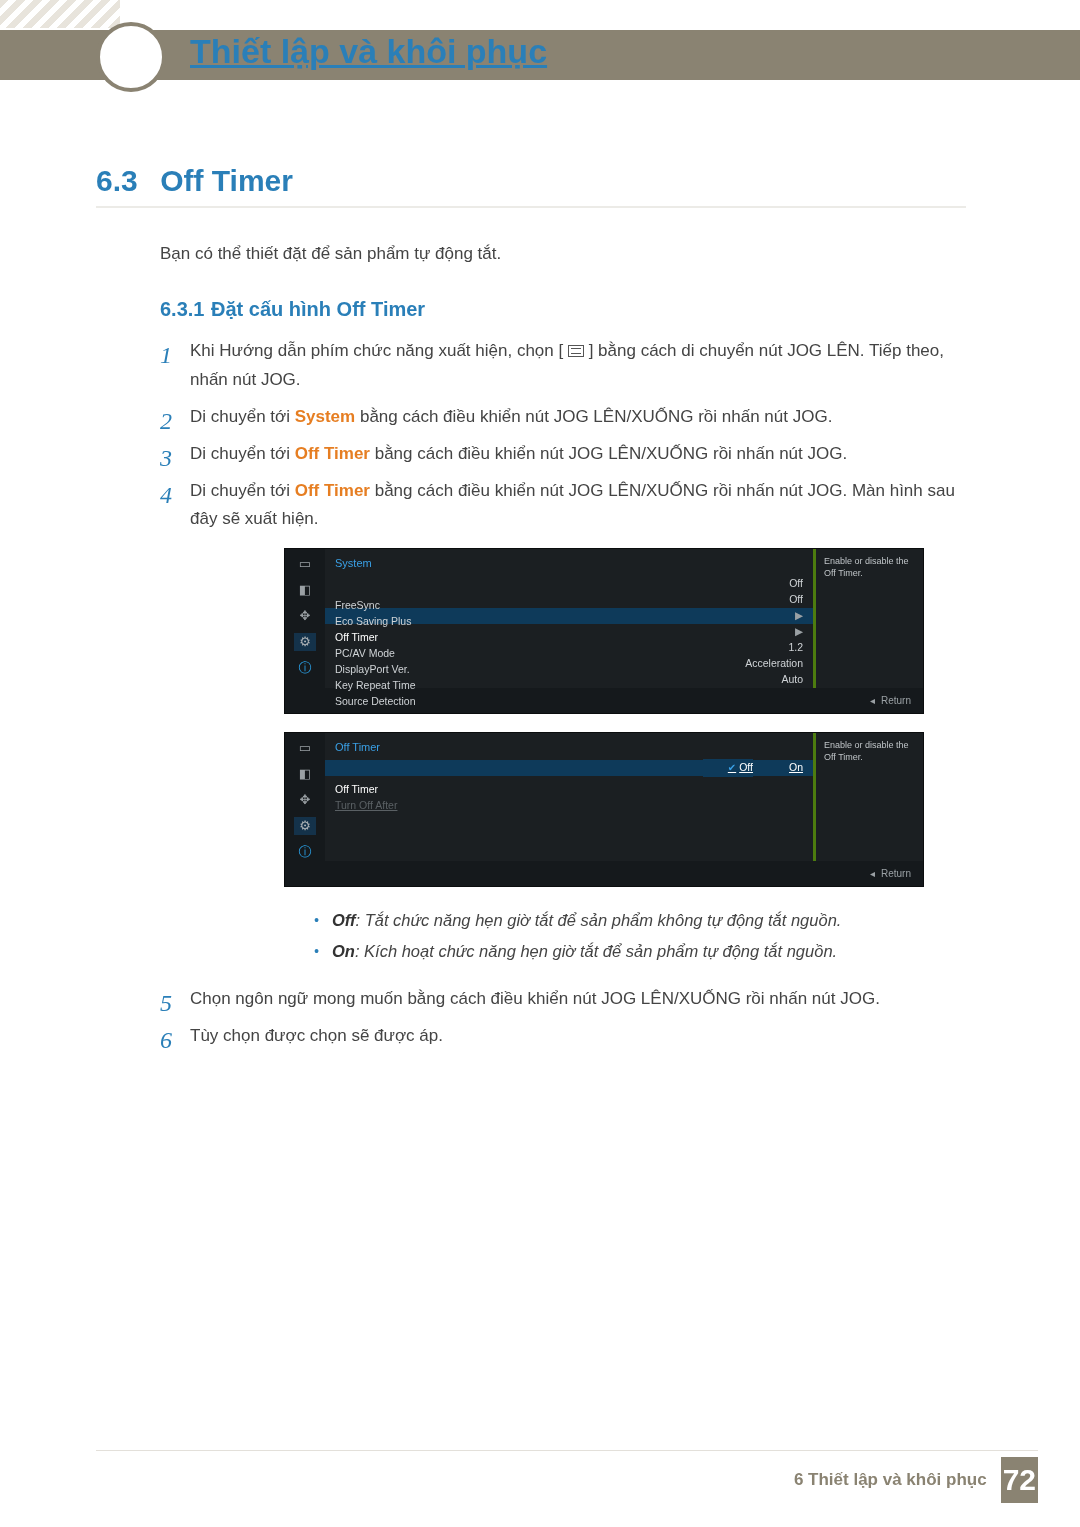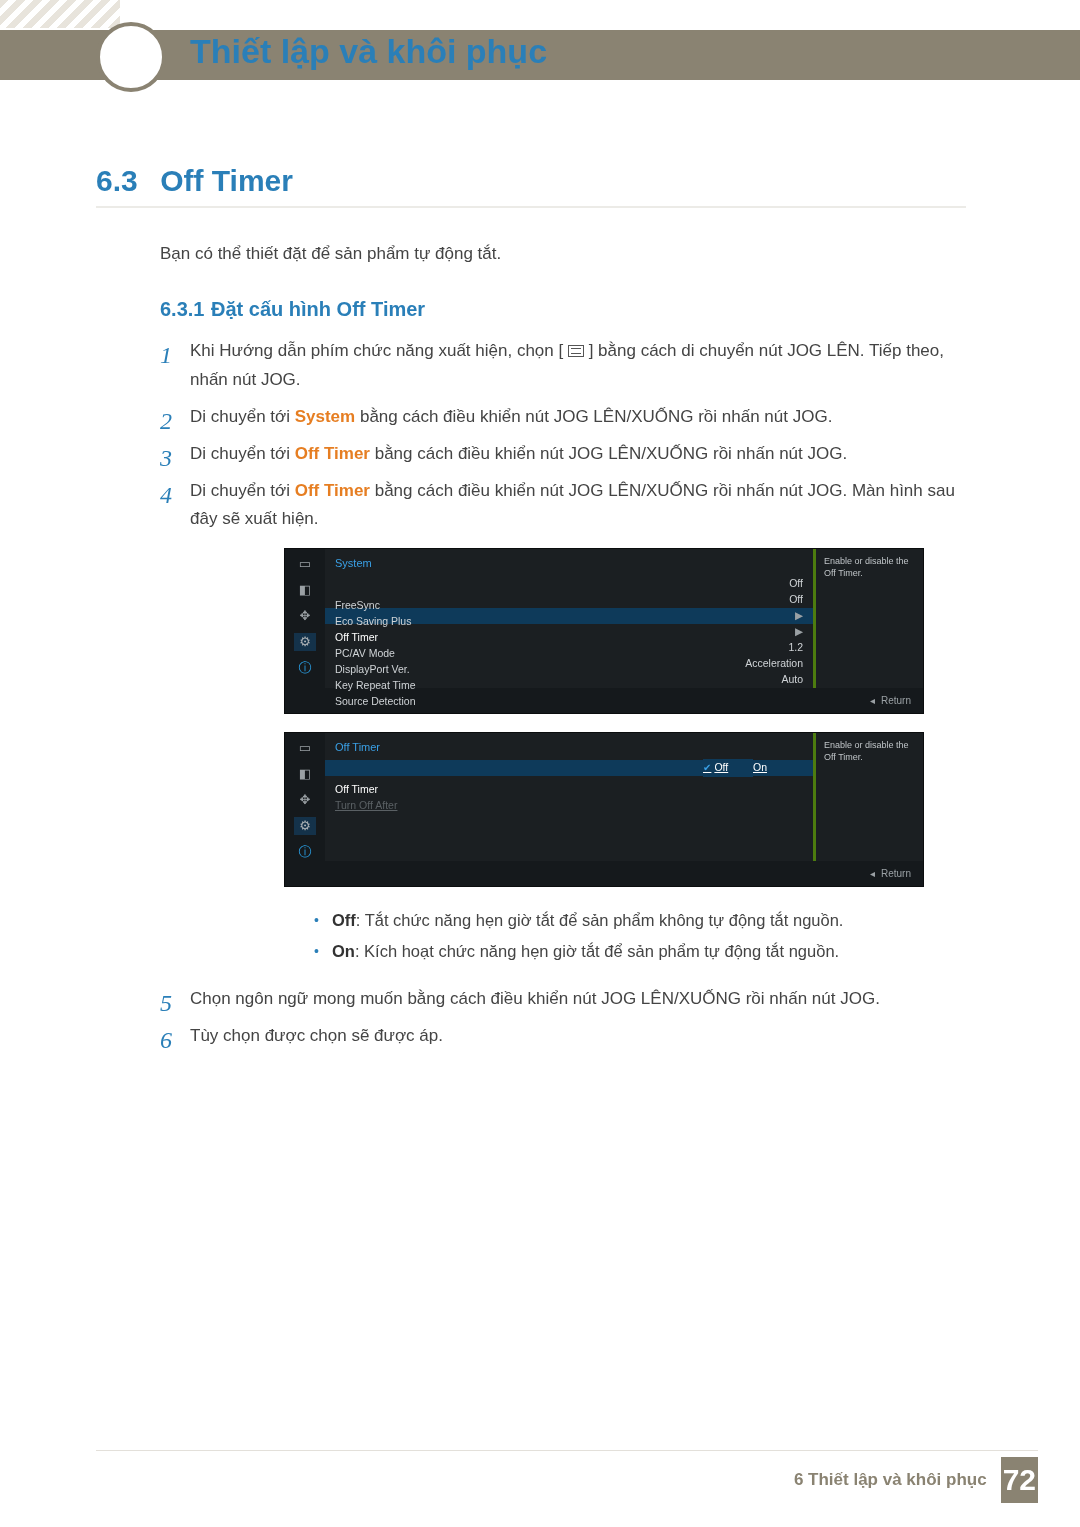--- a/index.html
+++ b/index.html
@@ -1,20 +1,20 @@
 <!DOCTYPE html>
 <html><head>
 <meta charset="utf-8">
 <style>
   * { box-sizing: border-box; margin: 0; padding: 0; }
   html, body { width: 1080px; height: 1527px; background: #fff; font-family: Arial, Helvetica, sans-serif; color: #333; }
   .page { position: relative; width: 1080px; height: 1527px; }
   .top-decor { position: absolute; top: 0; left: 0; width: 120px; height: 28px; background: repeating-linear-gradient(135deg,#e8e4dc 0 6px,#ffffff 6px 12px); }
   .top-bar { position: absolute; top: 30px; left: 0; right: 0; height: 50px; background: #8a8372; }
-  .chapter-title { position: absolute; top: 32px; left: 190px; font-size: 34px; font-weight: bold; color: #2a7fb8; }
+  .chapter-title { position: absolute; top: 32px; left: 190px; font-size: 34px; font-weight: bold; color: #2a7fb8; text-decoration: underline; }
   .chapter-dot { position: absolute; top: 22px; left: 96px; width: 70px; height: 70px; border-radius: 50%; background: #fff; border: 4px solid #8a8372; }
 
   .content { position: absolute; top: 164px; left: 96px; width: 870px; }
 
   .sec-num { color: #2a7fb8; font-size: 30px; font-weight: bold; display: inline-block; }
   .sec-title { color: #2a7fb8; font-size: 30px; font-weight: bold; margin-left: 18px; display: inline-block; }
   .sec-underline { height: 2px; background: #ecebe7; margin-top: 8px; margin-bottom: 36px; }
 
   .intro { font-size: 17px; margin-left: 64px; margin-bottom: 34px; color: #444; }
 
@@ -41,24 +41,24 @@
   .osd-head { color: #3aa0e6; padding: 5px 10px 3px; font-size: 11px; }
   .row { display: flex; align-items: center; height: 16px; padding: 0 10px; }
   .row .lbl { flex: 1; font-size: 10.5px; margin-top: 44px; }
   .row .val { font-size: 10.5px; text-align: right; min-width: 80px; }
   .row.sel { background: #0e3a5a; color: #fff; }
   .tri { font-size: 9px; color:#9aa0a4; margin-left:6px;}
   .osd-help { width: 110px; background: #1b1f22; padding: 6px 8px; font-size: 9px; line-height: 1.35; color: #bfc4c7; border-left: 3px solid #4d7c0f;}
   .osd-foot { display:flex; justify-content:flex-end; padding: 4px 12px; font-size: 10px; background:#15191c; color:#9aa0a4; gap:6px;}
   .chk { color:#3aa0e6; font-size:10px; margin-right:3px; }
   .val-box { display:flex; }
-  .val-cell { min-width:50px; text-align:left; font-size:10.5px;text-decoration:underline; }
+  .val-cell { min-width:50px; text-align:right; font-size:10.5px;text-decoration:underline; }
   .val-cell.sel { background:#0e3a5a; color:#fff; }
 
-  ul.bullets { list-style: none; margin-left: 124px; margin-top: 12px; margin-bottom: 17px; }
+  ul.bullets { list-style: none; margin-left: 124px; margin-top: 12px; margin-bottom: 17px; font-style: italic; }
   ul.bullets li { position: relative; padding-left: 18px; font-size: 16.5px; line-height: 1.9; color:#444;}
   ul.bullets li::before { content: "•"; position: absolute; left: 0; color: #2a7fb8; font-size: 14px; top: 2px;}
 
   .footer { position: absolute; bottom: 24px; right: 42px; display: flex; align-items: center; gap: 14px; }
   .footer .ftxt { color: #8a8372; font-weight: bold; font-size: 17px; }
   .footer .pg { background: #8a8372; color: #fff; font-weight: bold; font-size: 30px; padding: 6px 2px; }
   .footer-line { position:absolute; bottom: 76px; left: 96px; right: 42px; height:1px; background:#e3e0da;}
 </style>
 </head>
 <body>

